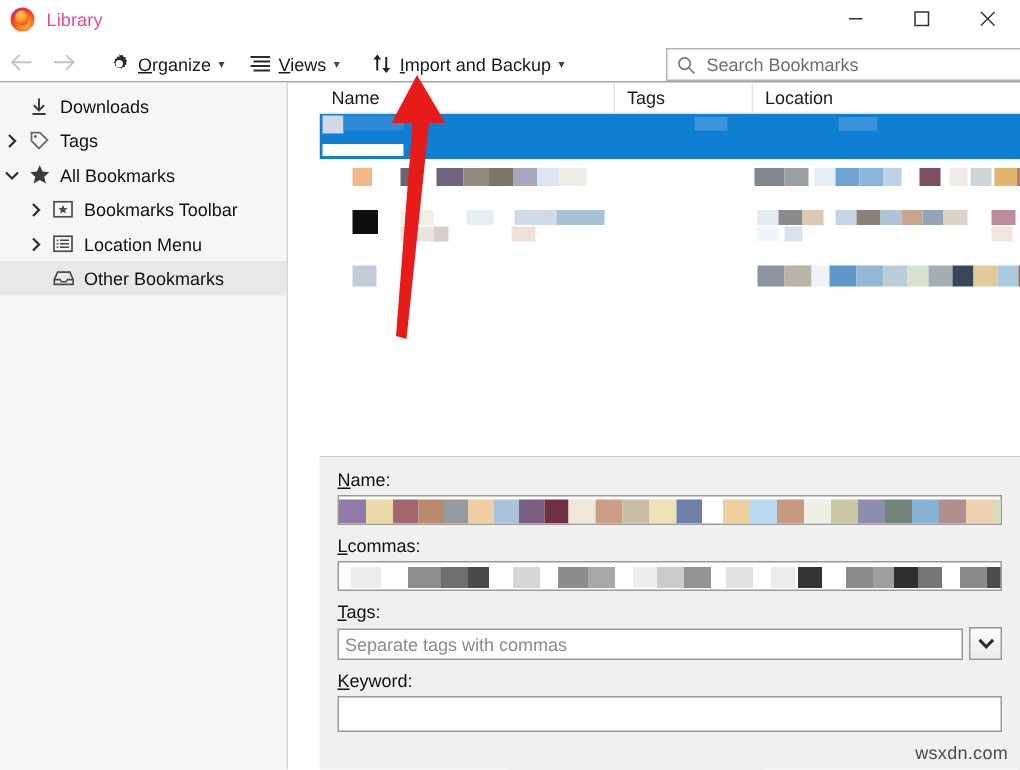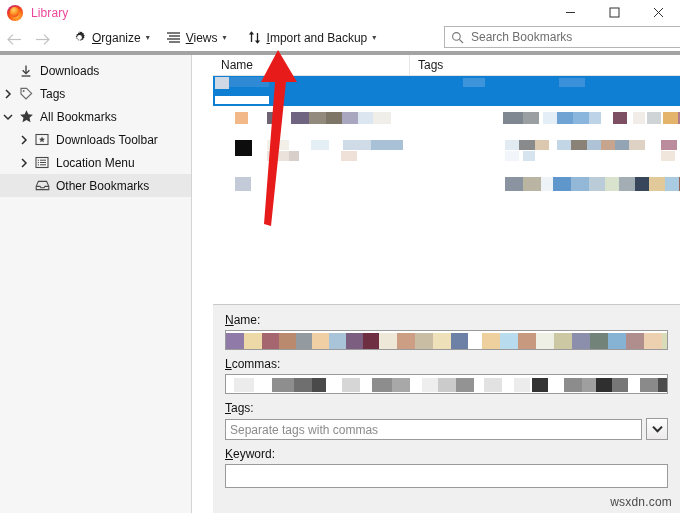--- a/index.html
+++ b/index.html
@@ -47,22 +47,22 @@
     display: flex; align-items: center; justify-content: center;
     color: #333;
   }
   .wbtn svg { display:block; }
 
   
   #toolbar {
     height: 29px;
     background: #ffffff;
     display: flex;
-    align-items: flex-start;
-    border-bottom: 4px solid #a3a3a3;
+    align-items: flex-end;
+    border-bottom: 1px solid #a3a3a3;
     position: relative;
   }
   .navbtn {
     width: 28px; height: 26px;
     display:flex; align-items:center; justify-content:center;
     color: #c0c0c0;
   }
   .tbitem {
     display: flex; align-items: center;
     height: 23px;
@@ -350,21 +350,21 @@
         <svg width="8" height="10" viewBox="0 0 8 10">
             <polyline points="2,1 6,5 2,9" fill="none" stroke="#2c2c2c" stroke-width="1.5"></polyline>
           </svg>
       </span>
       <span class="ticon">
         <svg width="14" height="13" viewBox="0 0 14 13">
           <rect x="1" y="1.5" width="12" height="10" fill="none" stroke="#4a4a4a" stroke-width="1.1"></rect>
           <polygon points="7,3.6 7.9,5.6 10,5.8 8.4,7.2 8.9,9.3 7,8.2 5.1,9.3 5.6,7.2 4,5.8 6.1,5.6" fill="#4a4a4a"></polygon>
         </svg>
       </span>
-      <span class="tlabel">Downloads Toolbar</span>
+      <span class="tlabel">Bookmarks Toolbar</span>
     </div>
 
     <div class="trow" style="padding-left:16px;">
       <span class="twist">
         <svg width="8" height="10" viewBox="0 0 8 10">
             <polyline points="2,1 6,5 2,9" fill="none" stroke="#2c2c2c" stroke-width="1.5"></polyline>
           </svg>
       </span>
       <span class="ticon">
         <svg width="14" height="13" viewBox="0 0 14 13">
@@ -394,20 +394,21 @@
       </span>
       <span class="tlabel">Other Bookmarks</span>
     </div>
   </div>
 
   <div id="main">
 
     <div id="colheader">
       <div class="colh col-name">Name</div>
       <div class="colh col-tags">Tags</div>
+      <div class="colh col-loc">Location</div>
     </div>
 
     <div id="listarea">
 
       <div class="lrow selected" style="height:30px;">
         <span class="mos" style="left:2px;top:1px;width:14px;height:12px;background:#cfd8e4;"></span>
         <span class="mos" style="left:16px;top:1px;width:40px;height:10px;background:#2f8ad6;"></span>
         <span class="mos" style="left:2px;top:20px;width:54px;height:8px;background:#ffffff;"></span>
         <span class="mos" style="left:250px;top:2px;width:22px;height:9px;background:#3e94da;"></span>
         <span class="mos" style="left:346px;top:2px;width:26px;height:9px;background:#3a91d9;"></span>

